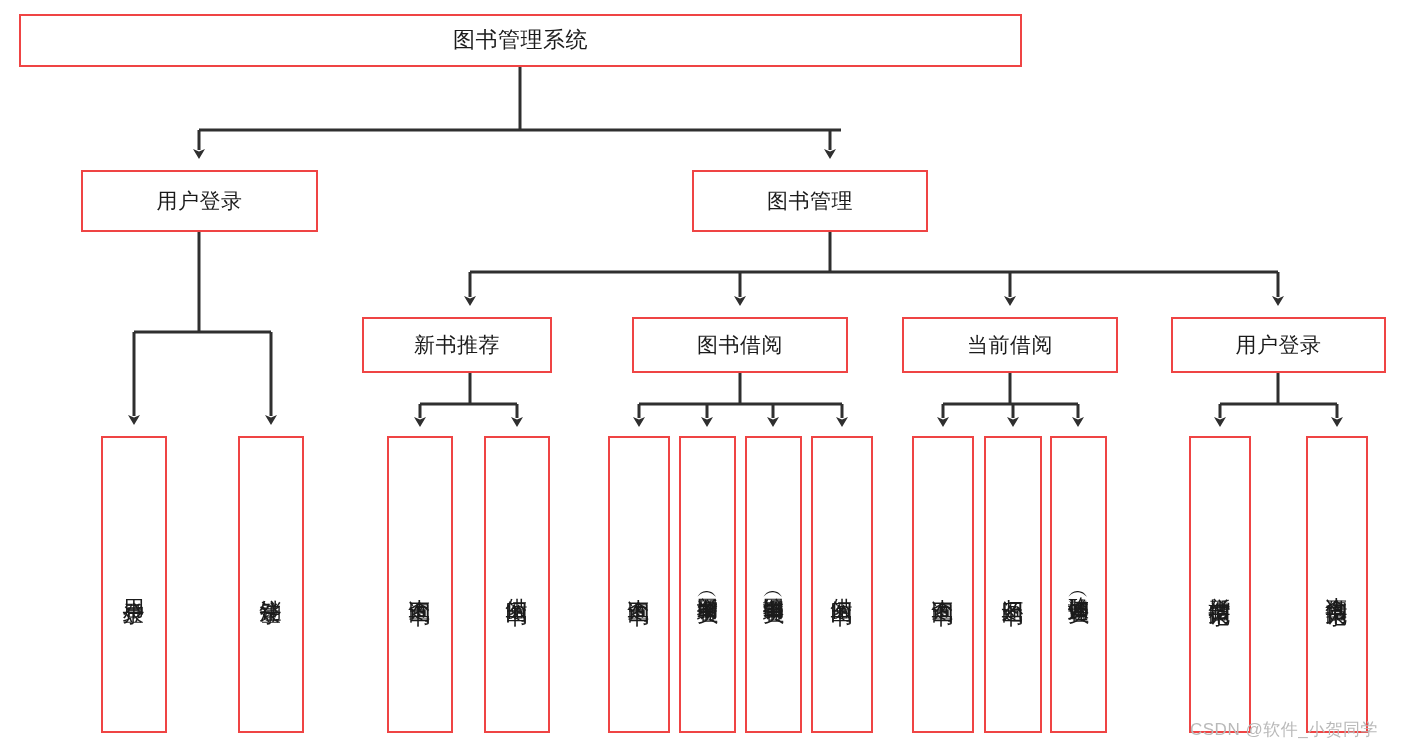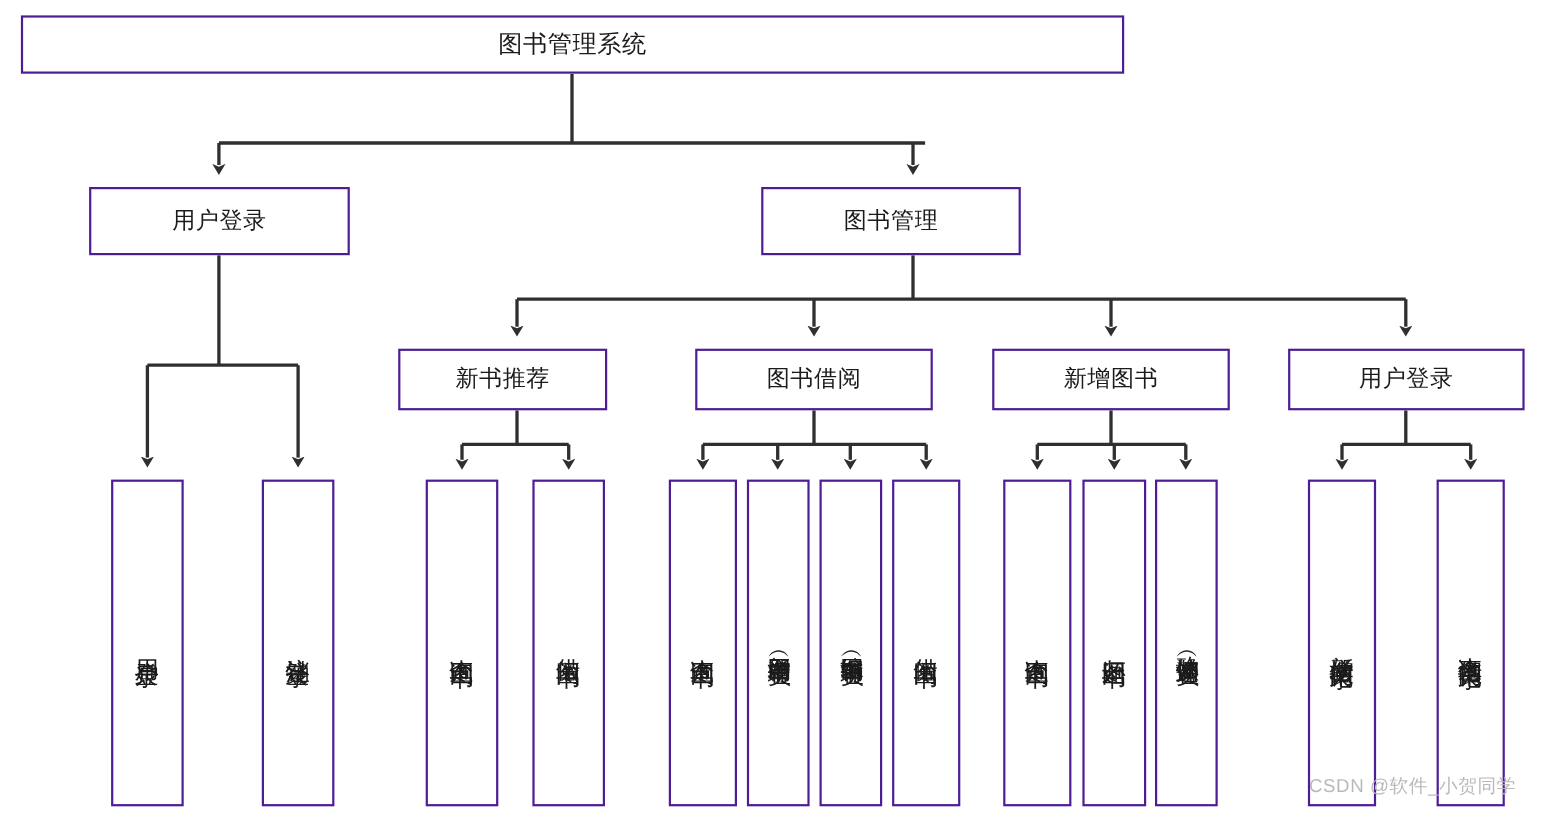--- a/index.html
+++ b/index.html
@@ -22,21 +22,21 @@
     left: 0;
     top: 0;
     width: 1405px;
     height: 747px;
     pointer-events: none;
   }
   .node {
     position: absolute;
     box-sizing: border-box;
     background: #ffffff;
-    border: 2px solid #4c1d95;
+    border: 2px solid #ef4444;
     display: flex;
     align-items: center;
     justify-content: center;
     color: #1b1b1b;
     z-index: 2;
   }
   .node .label {
     display: block;
     text-align: center;
     line-height: 1.12;
@@ -146,21 +146,21 @@
 
   <div class="node horiz" style="left:362px;top:317px;width:190px;height:56px;">
     <span class="label">新书推荐</span>
   </div>
 
   <div class="node horiz" style="left:632px;top:317px;width:216px;height:56px;">
     <span class="label">图书借阅</span>
   </div>
 
   <div class="node horiz" style="left:902px;top:317px;width:216px;height:56px;">
-    <span class="label">新增图书</span>
+    <span class="label">当前借阅</span>
   </div>
 
   <div class="node horiz" style="left:1171px;top:317px;width:215px;height:56px;">
     <span class="label">用户登录</span>
   </div>
 
   <div class="node vert" style="left:101px;top:436px;width:66px;height:297px;">
     <span class="label">用户登录</span>
   </div>
 
@@ -205,15 +205,15 @@
   </div>
 
   <div class="node vert" style="left:1189px;top:436px;width:62px;height:297px;">
     <span class="label">新增借阅记录</span>
   </div>
 
   <div class="node vert" style="left:1306px;top:436px;width:62px;height:297px;">
     <span class="label">查询借阅记录</span>
   </div>
 
-  <div class="watermark" style="left:1190px;top:703px;">CSDN @软件_小贺同学</div>
+  <div class="watermark" style="left:1190px;top:718px;">CSDN @软件_小贺同学</div>
 
 </div>
 
 </body></html>

